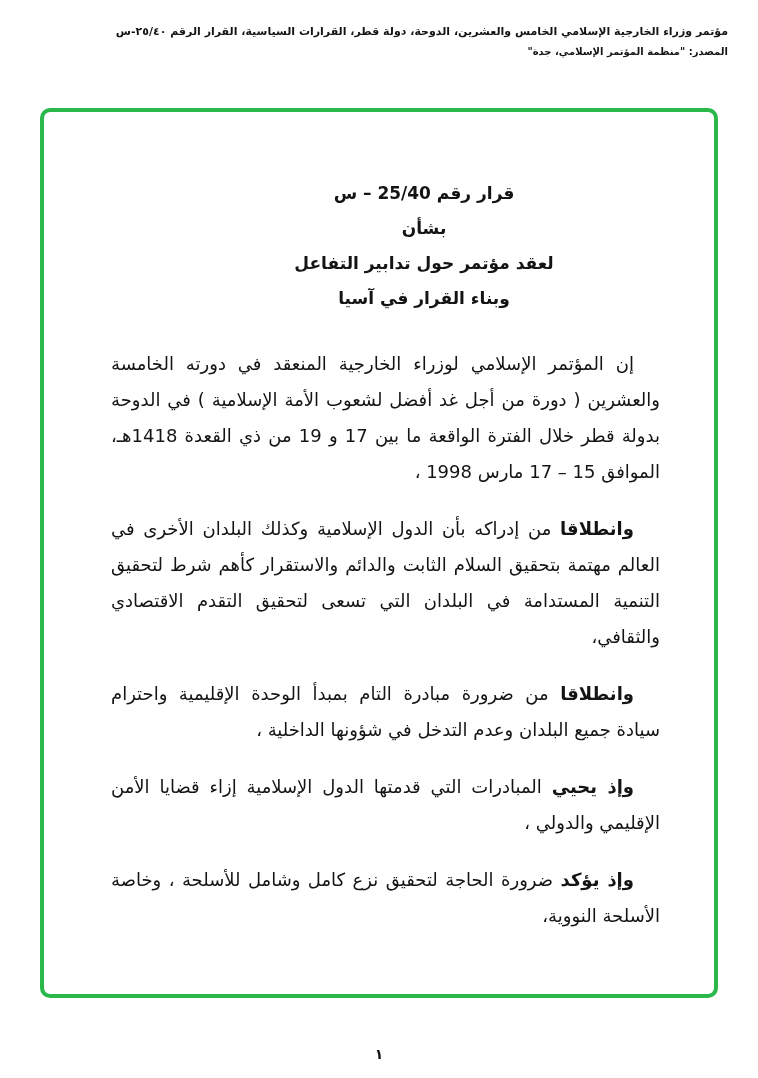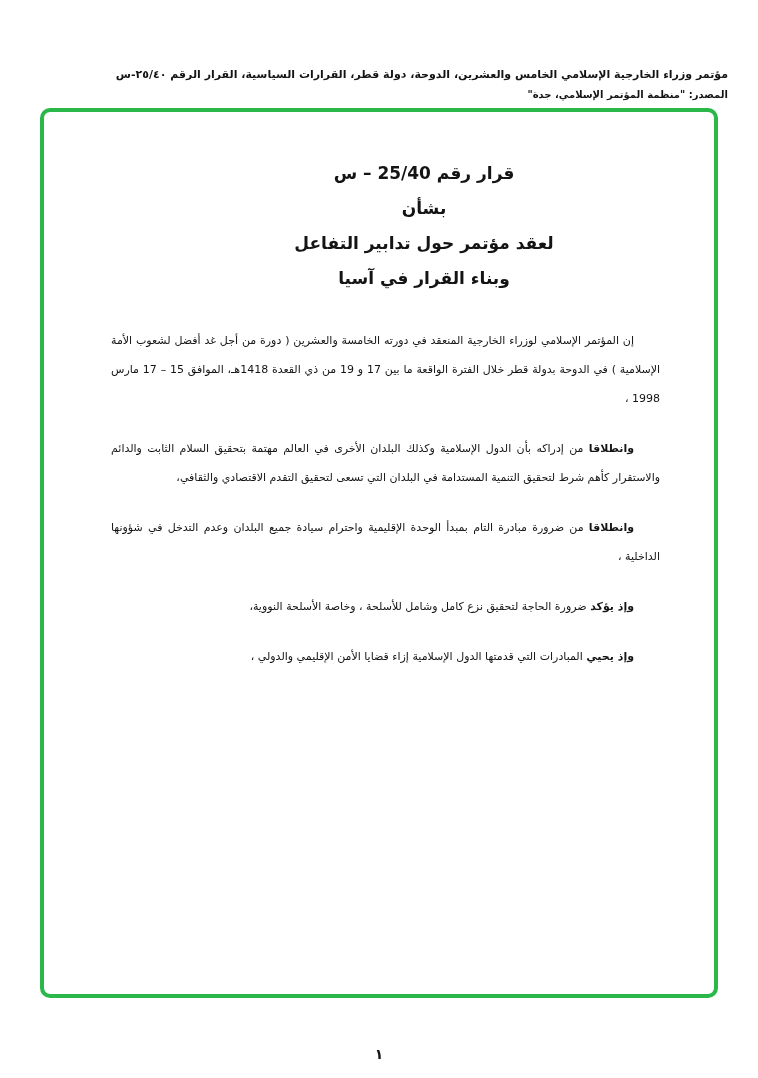--- a/index.html
+++ b/index.html
@@ -25,55 +25,54 @@
     right: 30px;
     left: 30px;
     text-align: right;
   }
   .hdr1 {
     font-size: 11px;
     font-weight: bold;
     letter-spacing: 0;
     line-height: 16px;
     white-space: nowrap;
-    margin-top: 43px;
   }
   .hdr2 {
     font-size: 10px;
     font-weight: bold;
     margin-top: 5px;
     line-height: 14px;
   }
   .green-box {
     position: absolute;
     top: 108px;
     right: 40px;
     width: 678px;
     height: 890px;
     border: 4px solid var(--border_green, #2ab84b);
     border-radius: 10px;
-    padding: 44px 54px 16px 54px;
+    padding: 64px 54px 16px 54px;
     background: #ffffff;
     overflow: hidden;
   }
   .title-block {
     text-align: center;
     padding-left: 90px; 
     font-weight: bold;
     font-size: 17px;
     line-height: 35px;
   }
   .title-line { white-space: nowrap; }
   .body-block {
     margin-top: 30px;
   }
   .para {
     margin: 0 0 21px 13px;
-    font-size: 11px;
-    line-height: 29px;
+    font-size: 18px;
+    line-height: 36px;
     text-align: justify;
     text-indent: 26px;
   }
   .para .lead {
     font-weight: bold;
   }
   .page-footer {
     position: absolute;
     bottom: 16px;
     left: 0;
@@ -115,27 +114,27 @@
         <span class="ptext">من إدراكه بأن الدول الإسلامية وكذلك البلدان الأخرى في العالم مهتمة بتحقيق السلام الثابت والدائم والاستقرار كأهم شرط لتحقيق التنمية المستدامة في البلدان التي تسعى لتحقيق التقدم الاقتصادي والثقافي،</span>
       </p>
 
 
       <p class="para">
         <span class="lead">وانطلاقا</span>
         <span class="ptext">من ضرورة مبادرة التام بمبدأ الوحدة الإقليمية واحترام سيادة جميع البلدان وعدم التدخل في شؤونها الداخلية ،</span>
       </p>
 
       <p class="para">
-        <span class="lead">وإذ يؤكد</span>
-        <span class="ptext">ضرورة الحاجة لتحقيق نزع كامل وشامل للأسلحة ، وخاصة الأسلحة النووية،</span>
+        <span class="lead">وإذ يحيي</span>
+        <span class="ptext">المبادرات التي قدمتها الدول الإسلامية إزاء قضايا الأمن الإقليمي والدولي ،</span>
       </p>
 
       <p class="para">
-        <span class="lead">وإذ يحيي</span>
-        <span class="ptext">المبادرات التي قدمتها الدول الإسلامية إزاء قضايا الأمن الإقليمي والدولي ،</span>
+        <span class="lead">وإذ يؤكد</span>
+        <span class="ptext">ضرورة الحاجة لتحقيق نزع كامل وشامل للأسلحة ، وخاصة الأسلحة النووية،</span>
       </p>
 
     </div>
 
   </div>
 
   <div class="page-footer">
     <span class="page-number">١</span>
   </div>
 

